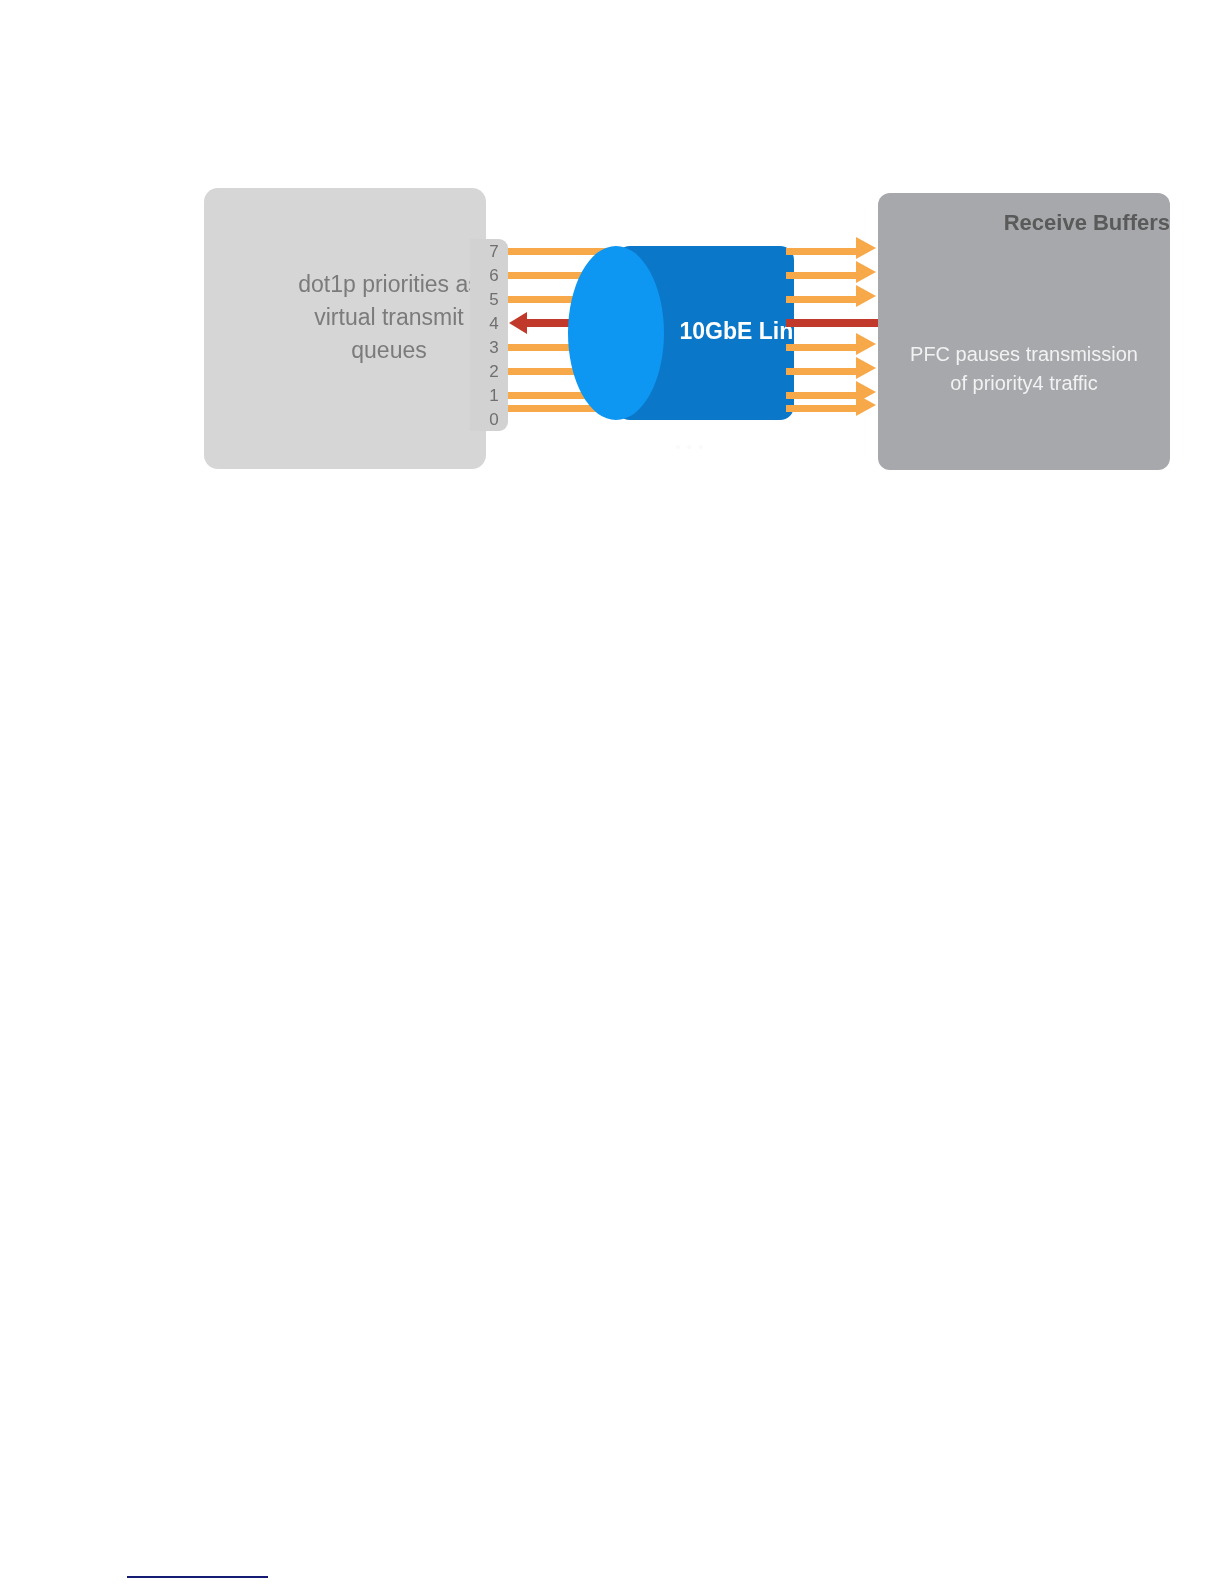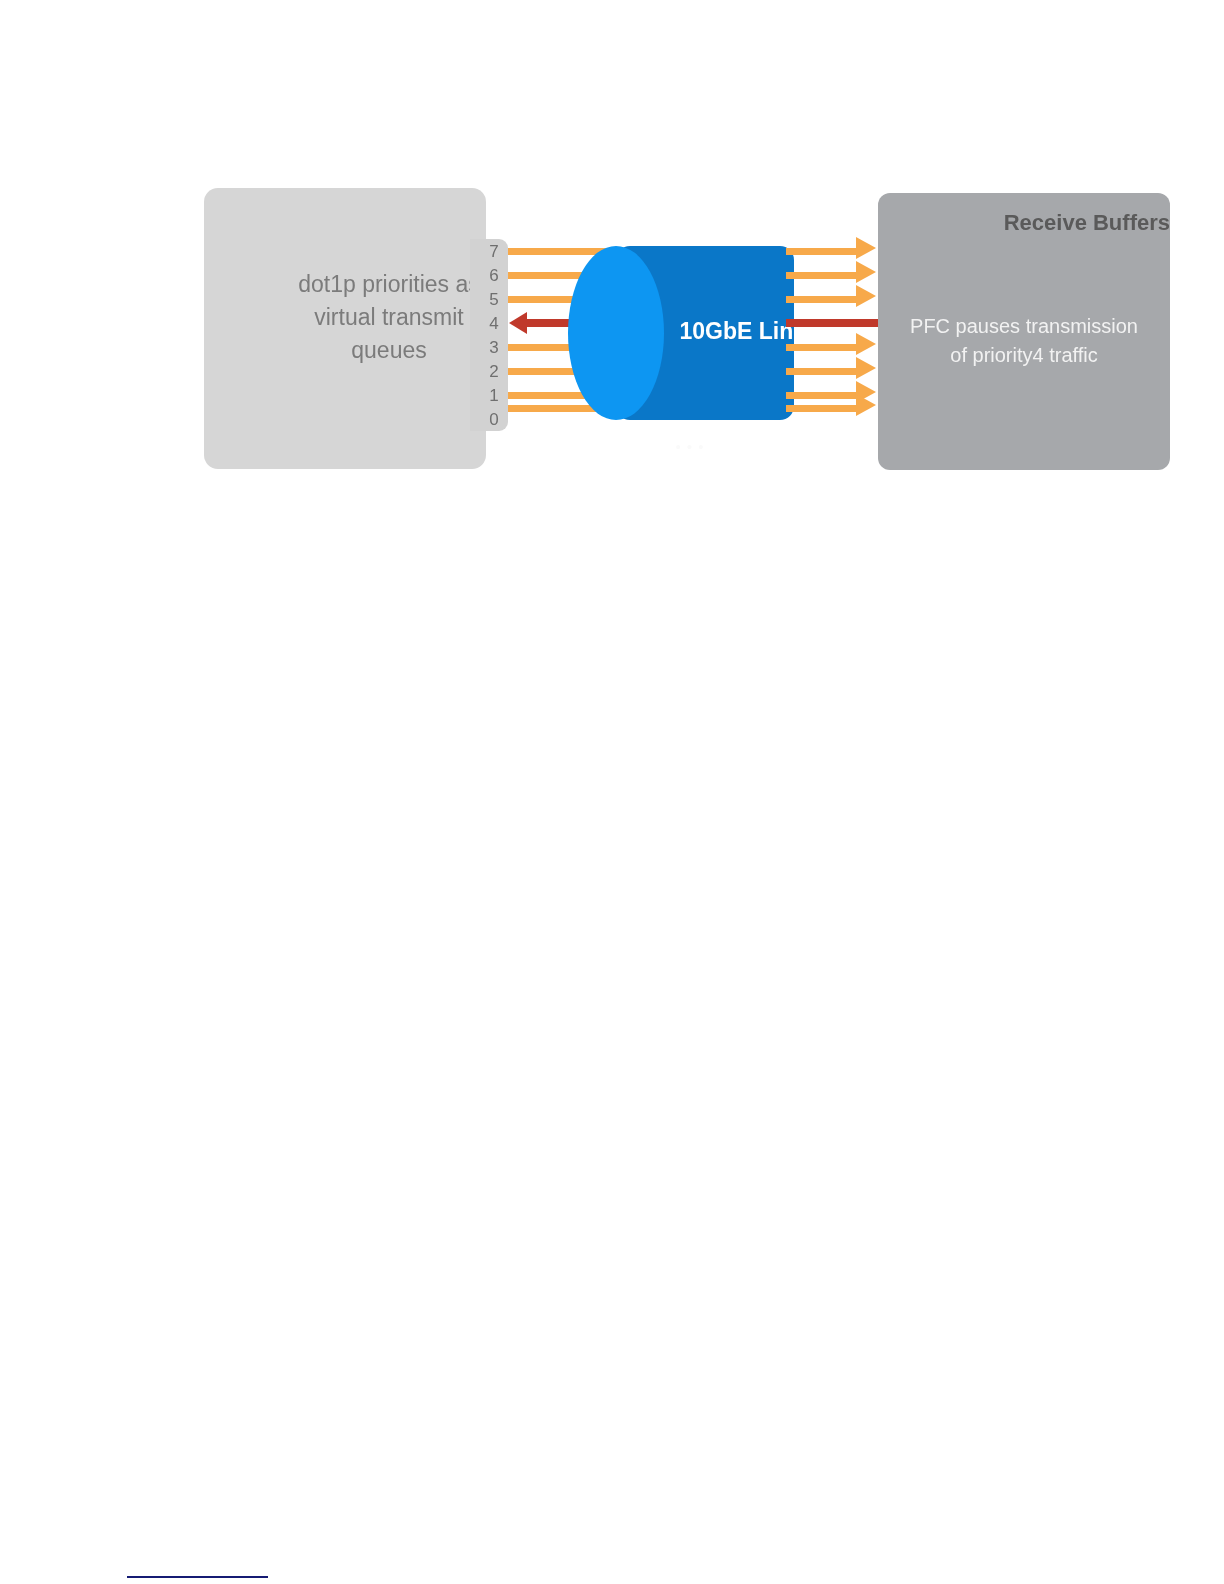--- a/index.html
+++ b/index.html
@@ -178,21 +178,21 @@
     width: 292px;
     text-align: right;
     font-size: 22px;
     font-weight: bold;
     color: #5a5a5a;
     margin-top: 7px;
   }
   .rx-body {
     position: absolute;
     left: 884px;
-    top: 312px;
+    top: 340px;
     width: 280px;
     text-align: center;
     font-size: 20px;
     line-height: 29px;
     color: #f2f2f2;
     white-space: pre-line;
   }
 
   
   .footnote-rule {

